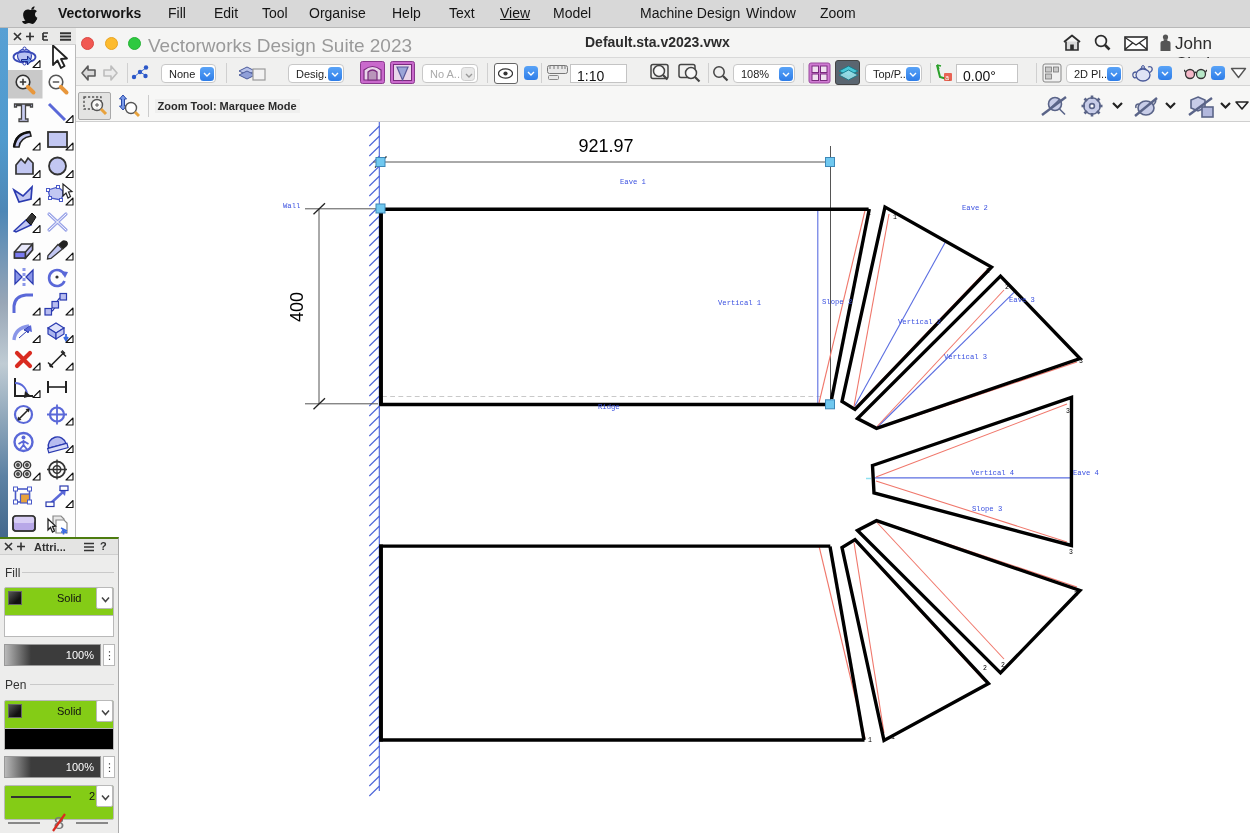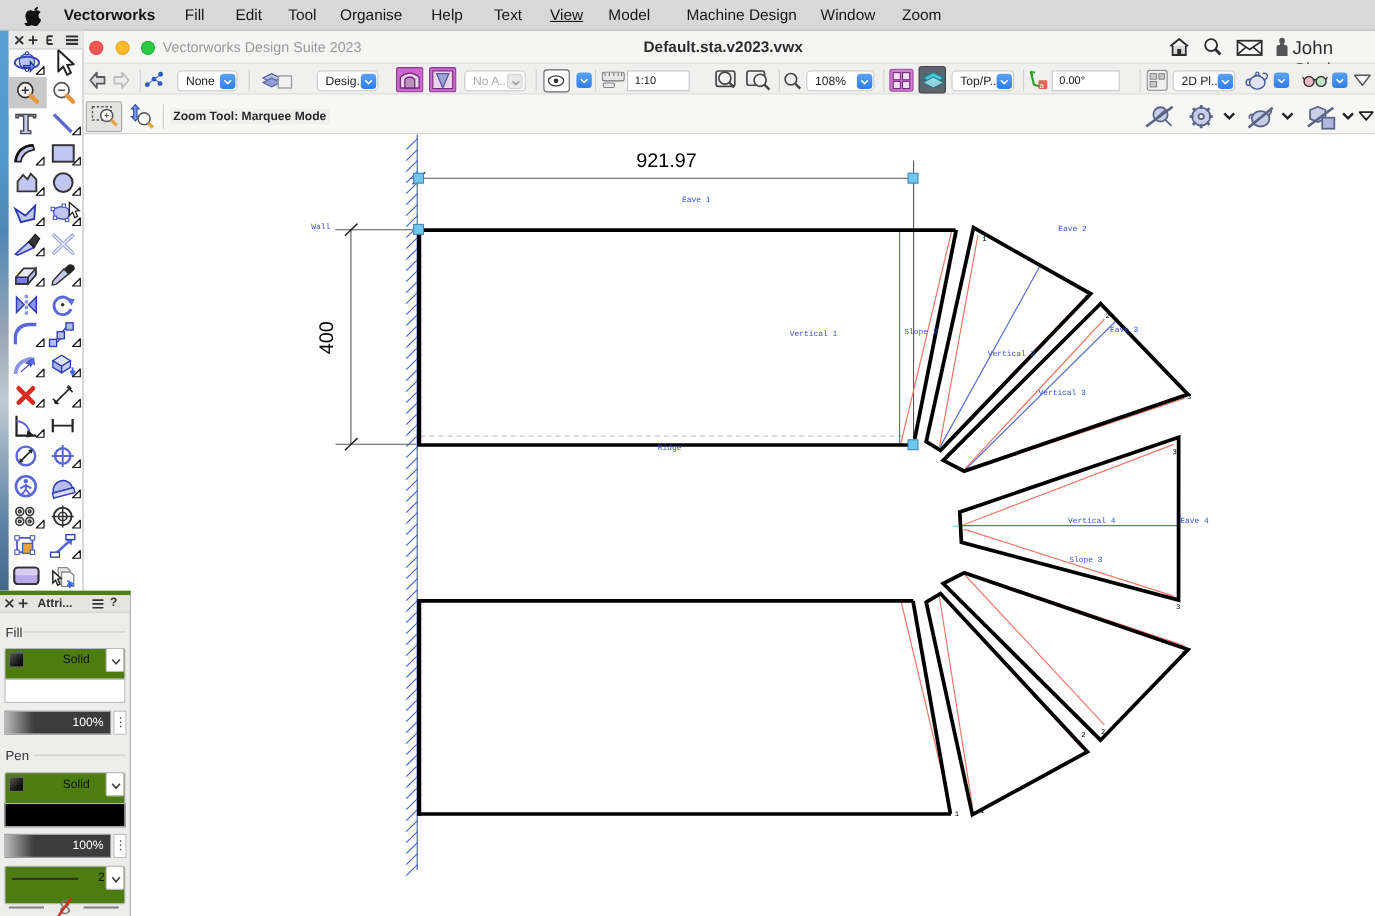--- a/index.html
+++ b/index.html
@@ -20,32 +20,32 @@
   #toolbar { left:75px; top:58px; width:1175px; height:28px; background:#f0f0ef; border-bottom:1px solid #d4d4d4; }
   #modebar { left:75px; top:86px; width:1175px; height:36px; background:#f7f7f6; border-bottom:1px solid #cfcfcf; }
 
   
   .combo { position:absolute; top:64px; height:19px; background:#fff; border:1px solid #c8c8c8; border-radius:4px; font-size:11px; color:#222; }
   .combo .lbl { position:absolute; left:7px; top:3px; }
   .bluebtn { position:absolute; width:14px; height:14px; top:2px; border-radius:3.5px; background:linear-gradient(#59a3f7,#2e7de8); }
   .graybtn { position:absolute; width:14px; height:14px; top:2px; border-radius:3.5px; background:#e9e9e9; border:1px solid #cfcfcf; }
   .chev { position:absolute; left:3px; top:4px; width:8px; height:6px; }
   .sep { position:absolute; top:63px; width:1px; height:20px; background:#d0d0d0; }
-  .inputbox { position:absolute; top:64px; height:19px; background:#fff; border:1px solid #c4c4c4; font-size:10px; color:#111; }
+  .inputbox { position:absolute; top:64px; height:19px; background:#fff; border:1px solid #c4c4c4; font-size:14px; color:#111; }
 
   
   #toolpal { left:8px; top:28px; width:68px; height:509px; background:#fdfdfd; border-right:1px solid #b9b9b9; }
   #toolpalhead { left:8px; top:28px; width:68px; height:17px; background:#e9e9e8; border-bottom:1px solid #d0d0d0; }
 
   
-  #attrpal { left:0px; top:537px; width:119px; height:296px; background:#ededec; border-right:1px solid #a9a9a9; border-top:4px solid #4d7c0f; font-size:11px; color:#222;padding-left:28px; }
+  #attrpal { left:0px; top:537px; width:119px; height:296px; background:#ededec; border-right:1px solid #a9a9a9; border-top:2px solid #4d7c0f; font-size:11px; color:#222;padding-left:28px; }
   #attrhead { position:absolute; left:0; top:0; width:100%; height:16px; background:#e4e4e3; border-bottom:1px solid #cfcfcf; }
   .attrlabel { position:absolute; left:5px; font-size:12px; color:#333; }
   .hrule { position:absolute; height:1px; background:#c9c9c9; }
-  .stylerow { position:absolute; left:4px; width:110px; height:35px; background:#4d7c0f; border:1px solid #b9b9b9; border-radius:2px; }
+  .stylerow { position:absolute; left:4px; width:110px; height:35px; background:#84cc16; border:1px solid #b9b9b9; border-radius:2px; }
   .swatch { position:absolute; left:3px; top:3px; width:14px; height:14px; background:linear-gradient(135deg,#555 0%,#111 70%); border:1px solid #666; }
   .ddbtn { position:absolute; right:0px; top:-1px; width:17px; height:22px; background:#fff; border:1px solid #b9b9b9; border-radius:2px; }
   .colorwell { position:absolute; left:4px; width:110px; height:22px; border:1px solid #b9b9b9; }
   .opabar { position:absolute; left:4px; width:97px; height:22px; background:linear-gradient(90deg,#b9b9b9 0px,#3c3c3c 26px,#3c3c3c 100%); border:1px solid #999; color:#fff; }
   .dotbtn { position:absolute; left:103px; width:12px; height:22px; background:#fff; border:1px solid #b9b9b9; color:#444; font-size:11px; text-align:center; line-height:20px;}
 
   svg { display:block; }
   svg text { font-family:"Liberation Mono", monospace; }
   svg text.sans { font-family:"Liberation Sans", sans-serif; }
 </style>
@@ -241,32 +241,32 @@
     </svg>
     <span class="mi" style="left:58px; font-weight:bold;">Vectorworks</span>
     <span class="mi" style="left:168px;">Fill</span>
     <span class="mi" style="left:214px;">Edit</span>
     <span class="mi" style="left:262px;">Tool</span>
     <span class="mi" style="left:309px;">Organise</span>
     <span class="mi" style="left:392px;">Help</span>
     <span class="mi" style="left:449px;">Text</span>
     <span class="mi" style="left:500px;text-decoration:underline;">View</span>
     <span class="mi" style="left:553px;">Model</span>
-    <span class="mi" style="left:624px;">Machine Design</span>
+    <span class="mi" style="left:640px;">Machine Design</span>
     <span class="mi" style="left:746px;">Window</span>
     <span class="mi" style="left:820px;">Zoom</span>
   </div>
 
   <div id="wall1" class="abs"></div>
 
   <div id="titlebar" class="abs">
     <div class="tl" style="left:6px;  background:#f15852; border:1px solid #db4742;"></div>
     <div class="tl" style="left:30px; background:#fdbb2e; border:1px solid #e8a423;"></div>
     <div class="tl" style="left:53px; background:#2ec940; border:1px solid #27b336;"></div>
-    <span class="abs" style="left:73px; top:7px; font-size:13px; color:#9a9a9a;">Vectorworks Design Suite 2023</span>
+    <span class="abs" style="left:73px; top:7px; font-size:19px; color:#9a9a9a;">Vectorworks Design Suite 2023</span>
     <span class="abs" style="left:510px; top:6px; font-size:14px; font-weight:bold; color:#2c2c2c;text-align:center;">Default.sta.v2023.vwx</span>
     <span class="abs" style="left:1100px; top:6px; font-size:17px; color:#2c2c2c;">John Clark</span>
     <svg class="abs" style="left:987px; top:6px;" width="95" height="18" viewBox="0 0 95 18">
 
       <path d="M2 8 L10 1.5 L18 8" fill="none" stroke="#2c2c2c" stroke-width="1.8" stroke-linejoin="round"></path>
       <path d="M4 7.5 L4 16 L16 16 L16 7.5" fill="#d9d9d9" stroke="#2c2c2c" stroke-width="1.6"></path>
       <rect x="8.2" y="10.5" width="3.6" height="5.5" fill="#2c2c2c"></rect>
 
       <circle cx="39" cy="7" r="5.4" fill="#f8f8f8" stroke="#2c2c2c" stroke-width="1.7"></circle>
       <line x1="43" y1="11" x2="47.5" y2="15.5" stroke="#2c2c2c" stroke-width="2.6"></line>

